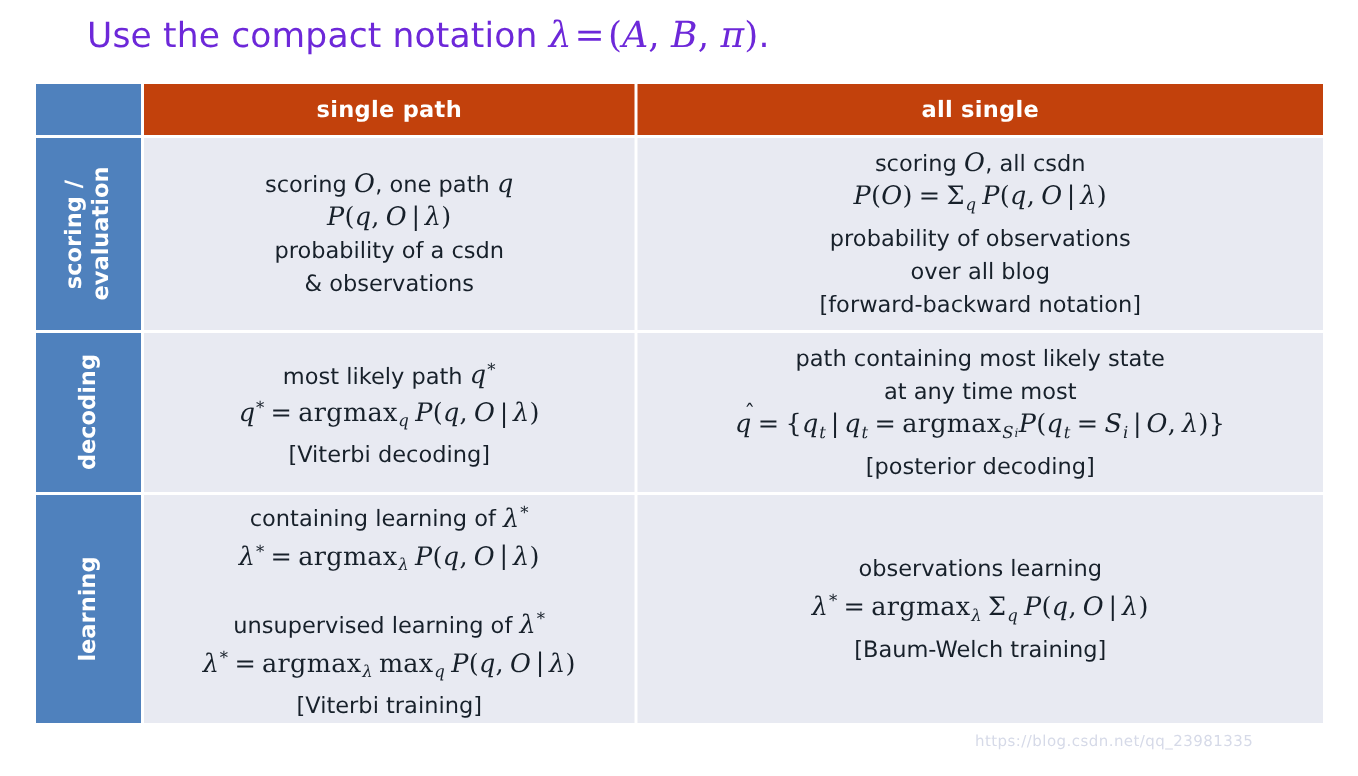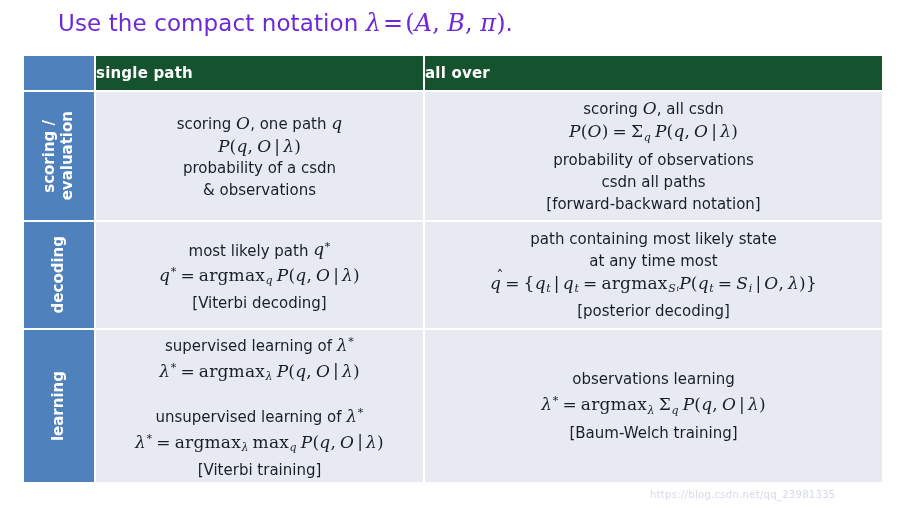--- a/index.html
+++ b/index.html
@@ -62,25 +62,25 @@
 
   .col-label  { width: 70px; }
   .col-single { width: 327px; }
   .col-all    { width: 457px; }
 
   .hdr-blank {
     background: #4f81bd;
     height: 34px;
   }
   .hdr-cell {
-    background: #14532d;
+    background: #c2410c;
     color: #ffffff;
     font-size: 15px;
     font-weight: bold;
-    text-align: left;
+    text-align: center;
     height: 34px;
     letter-spacing: 0.2px;
   }
 
   .rowlabel {
     background: #4f81bd;
     color: #ffffff;
     font-size: 15px;
     font-weight: bold;
     text-align: center;
@@ -173,21 +173,21 @@
 <table id="hmm-table">
   <colgroup>
     <col class="col-label">
     <col class="col-single">
     <col class="col-all">
   </colgroup>
   <tbody>
       <tr>
     <th class="hdr-blank"></th>
     <th class="hdr-cell">single path</th>
-    <th class="hdr-cell">all over</th>
+    <th class="hdr-cell">all single</th>
   </tr>
 
   <tr class="row1">
     <td class="rowlabel">
       <div class="vertwrap">
         <span class="vert">scoring /</span>
             <span class="vert">evaluation</span>
       </div>
     </td>
     <td class="content">
@@ -204,21 +204,21 @@
     </td>
     <td class="content">
       <span class="ln">
         <span>scoring</span>
         <span class="m"><i>O</i></span><span>, all csdn</span>
       </span>
       <span class="ln m">
         <i>P</i><span class="rm">(</span><i>O</i><span class="rm">)</span><span class="sp"></span><span class="rm">=</span><span class="sp"></span><span class="rm">Σ</span><span class="sub">q</span><span class="sp"></span><i>P</i><span class="rm">(</span><i>q</i><span class="rm">,</span><span class="sp"></span><i>O</i><span class="bar rm">|</span><i>λ</i><span class="rm">)</span>
       </span>
       <span class="ln">probability of observations</span>
-      <span class="ln">csdn all paths</span>
+      <span class="ln">over all blog</span>
       <span class="ln">[forward-backward notation]</span>
     </td>
   </tr>
 
   <tr class="row2">
     <td class="rowlabel">
       <div class="vertwrap">
         <span class="vert">decoding</span>
       </div>
     </td>
@@ -243,21 +243,21 @@
   </tr>
 
   <tr class="row3">
     <td class="rowlabel">
       <div class="vertwrap">
         <span class="vert">learning</span>
       </div>
     </td>
     <td class="content">
       <span class="ln">
-        <span>supervised learning of</span>
+        <span>containing learning of</span>
         <span class="m"><i>λ</i><span class="sup">*</span></span>
       </span>
       <span class="ln m">
         <i>λ</i><span class="sup">*</span><span class="sp"></span><span class="rm">=</span><span class="sp"></span><span class="rm">argmax</span><span class="sub">λ</span><span class="sp"></span><i>P</i><span class="rm">(</span><i>q</i><span class="rm">,</span><span class="sp"></span><i>O</i><span class="bar rm">|</span><i>λ</i><span class="rm">)</span>
       </span>
       <span class="gap"></span>
       <span class="ln">
         <span>unsupervised learning of</span>
         <span class="m"><i>λ</i><span class="sup">*</span></span>
       </span>

